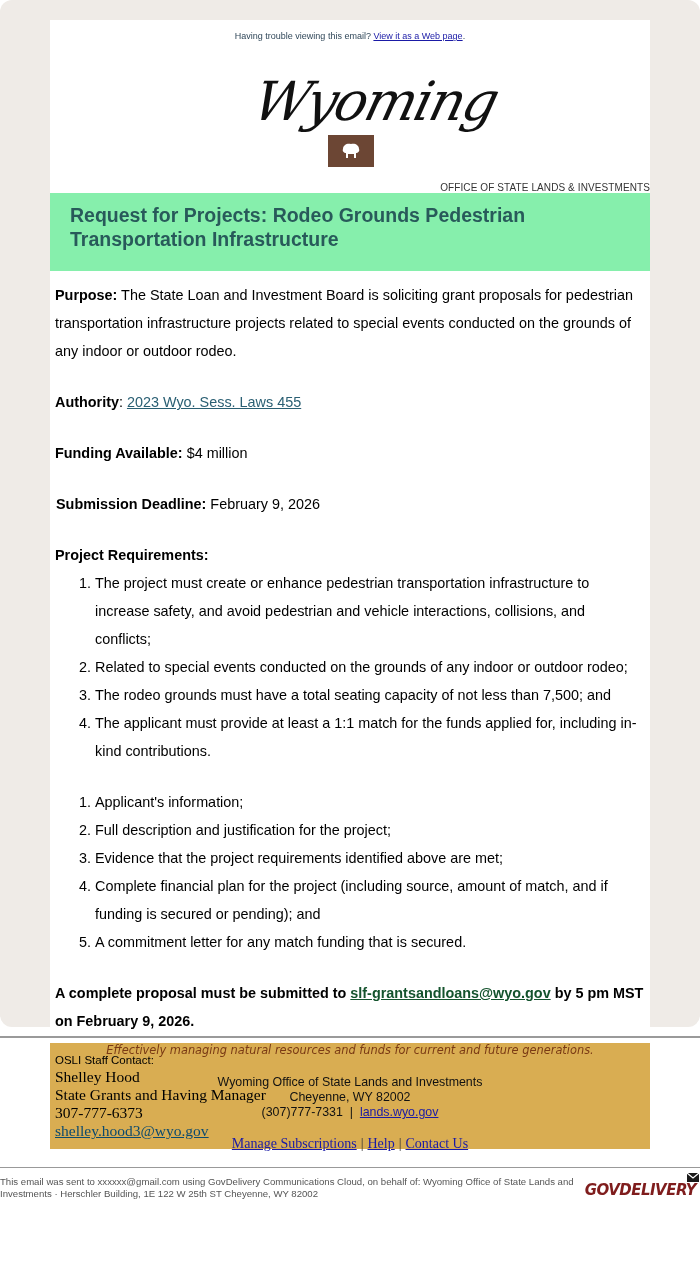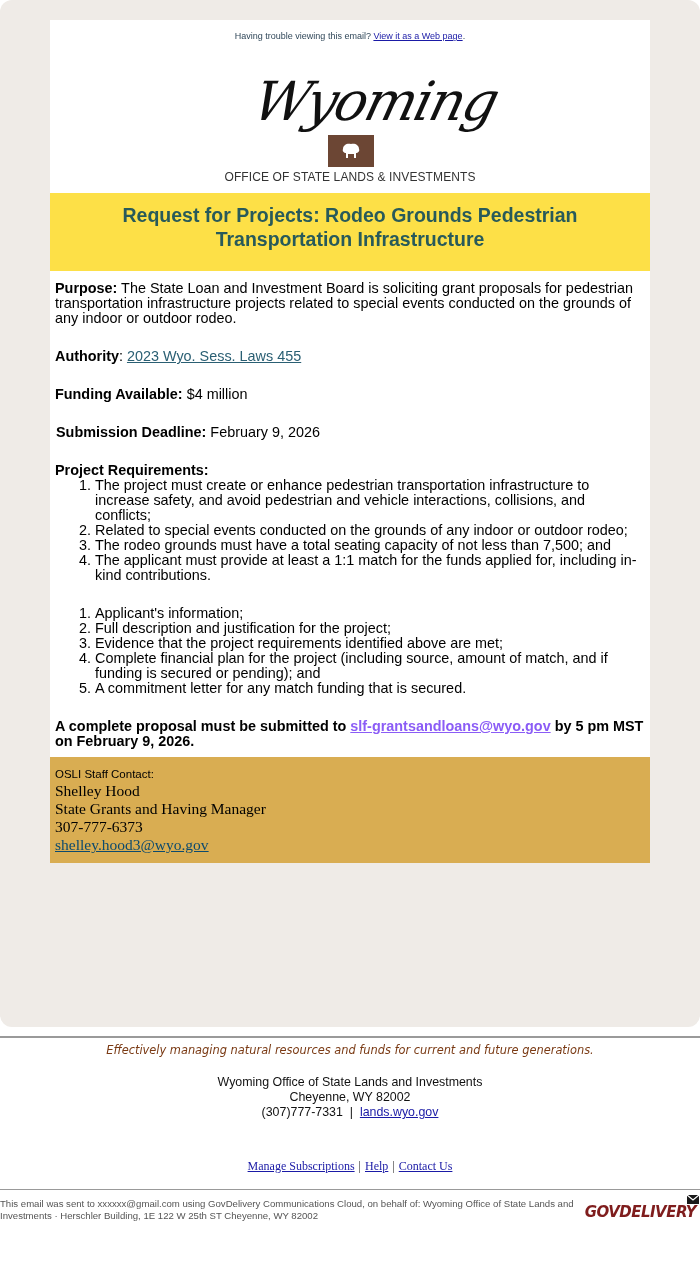--- a/index.html
+++ b/index.html
@@ -5,41 +5,41 @@
   html, body { margin:0; padding:0; }
   body { width:700px; height:1278px; background:#ffffff; font-family:"Liberation Sans", sans-serif; color:#000; overflow:hidden; position:relative; }
   .outer { background:#efebe7; padding:20px 0 10px 0; height:1027px; box-sizing:border-box;border-radius:12px; }
   .container { width:600px; margin:0 auto; background:#ffffff; }
   .preheader { text-align:center; font-size:9px; color:#31485a; padding-top:11px; height:14px; }
   .preheader a { color:#1a1aa6; text-decoration:underline; }
   .logo { height:127px; position:relative; }
   .logo-script { position:absolute; left:205px; top:30px; font-family:"DejaVu Serif", serif; font-style:italic; font-size:54px; letter-spacing:-2px; color:#111; transform:skewX(-14deg); line-height:1; }
   .bison-box { position:absolute; left:278px; top:90px; width:46px; height:32px; background:#6c4634; }
   .bison-box svg { position:absolute; left:12px; top:7px; }
-  .logo-sub { position:absolute; left:0; right:0; top:125px; text-align:center; font-size:12px; color:#333; letter-spacing:0.1px; }
-  .title-band { background:#fde047; margin-top:21px; padding:10px 20px 20px; text-align:center; }
+  .logo-sub { position:absolute; left:0; right:0; top:137px; text-align:right; font-size:10px; color:#333; letter-spacing:0.1px; }
+  .title-band { background:#86efac; margin-top:21px; padding:10px 20px 20px; }
   .title-band h1 { margin:0; font-size:19.5px; line-height:24px; font-weight:bold; color:#285a5a; }
-  .content { padding:10px 5px 8px 5px; font-size:14.4px; line-height:15px; }
+  .content { padding:10px 5px 8px 5px; font-size:14.4px; line-height:28px; }
   .content p { margin:0 0 23px 0; }
   .content a { color:#2a5f73; text-decoration:underline; }
   .section-h { font-weight:bold; margin:0; }
   ol { margin:0 0 23px 0; padding-left:40px; }
   ol li { margin:0; }
   .final { font-weight:bold; margin-bottom:0 !important; }
-  .final a { color:#8b5cf6;text-align:center; }
+  .final a { color:#14532d;text-align:center; }
   .contact { background:#d9ad52; padding:9px 5px 9px 5px; font-family:"Liberation Serif", serif; }
   .contact .label { font-family:"Liberation Sans", sans-serif; font-size:11.5px; line-height:16px; }
   .contact .line { font-size:15.5px; line-height:18px; }
   .contact a { color:#0c4a6e; text-decoration:underline; }
   .footer-rule { border-top:2px solid #9a9a9a; margin-top:9px; }
   .footer { text-align:center; padding-top:5px; }
   .tagline { font-family:"DejaVu Sans", sans-serif; font-size:11.4px; font-style:italic; color:#7a3a14; }
   .address { margin-top:18px; font-size:12.4px; line-height:15px; color:#111; }
   .address a { color:#1a1aa6; text-decoration:underline; }
-  .links { margin-top:39px; font-family:"Liberation Serif", serif; font-size:12px; color:#333; }
+  .links { margin-top:16px; font-family:"Liberation Serif", serif; font-size:14px; color:#333; }
   .links a { color:#1a1aa6; text-decoration:underline; }
   .links .sep { padding:0 4px; }
   .bottom-rule { border-top:1px solid #999; margin-top:15px; }
   .bottom { position:relative; height:40px; }
   .bottom .sent { position:absolute; left:0; top:8px; width:580px; font-size:9.6px; line-height:12px; color:#555; }
   .govd { position:absolute; right:4px; top:13px; font-family:"DejaVu Sans", sans-serif; font-style:italic; font-weight:bold; font-size:15px; color:#7f1d1d; letter-spacing:-0.5px; }
   .govd-icon { position:absolute; right:0; top:4px; }
 </style>
 </head>
 <body>

